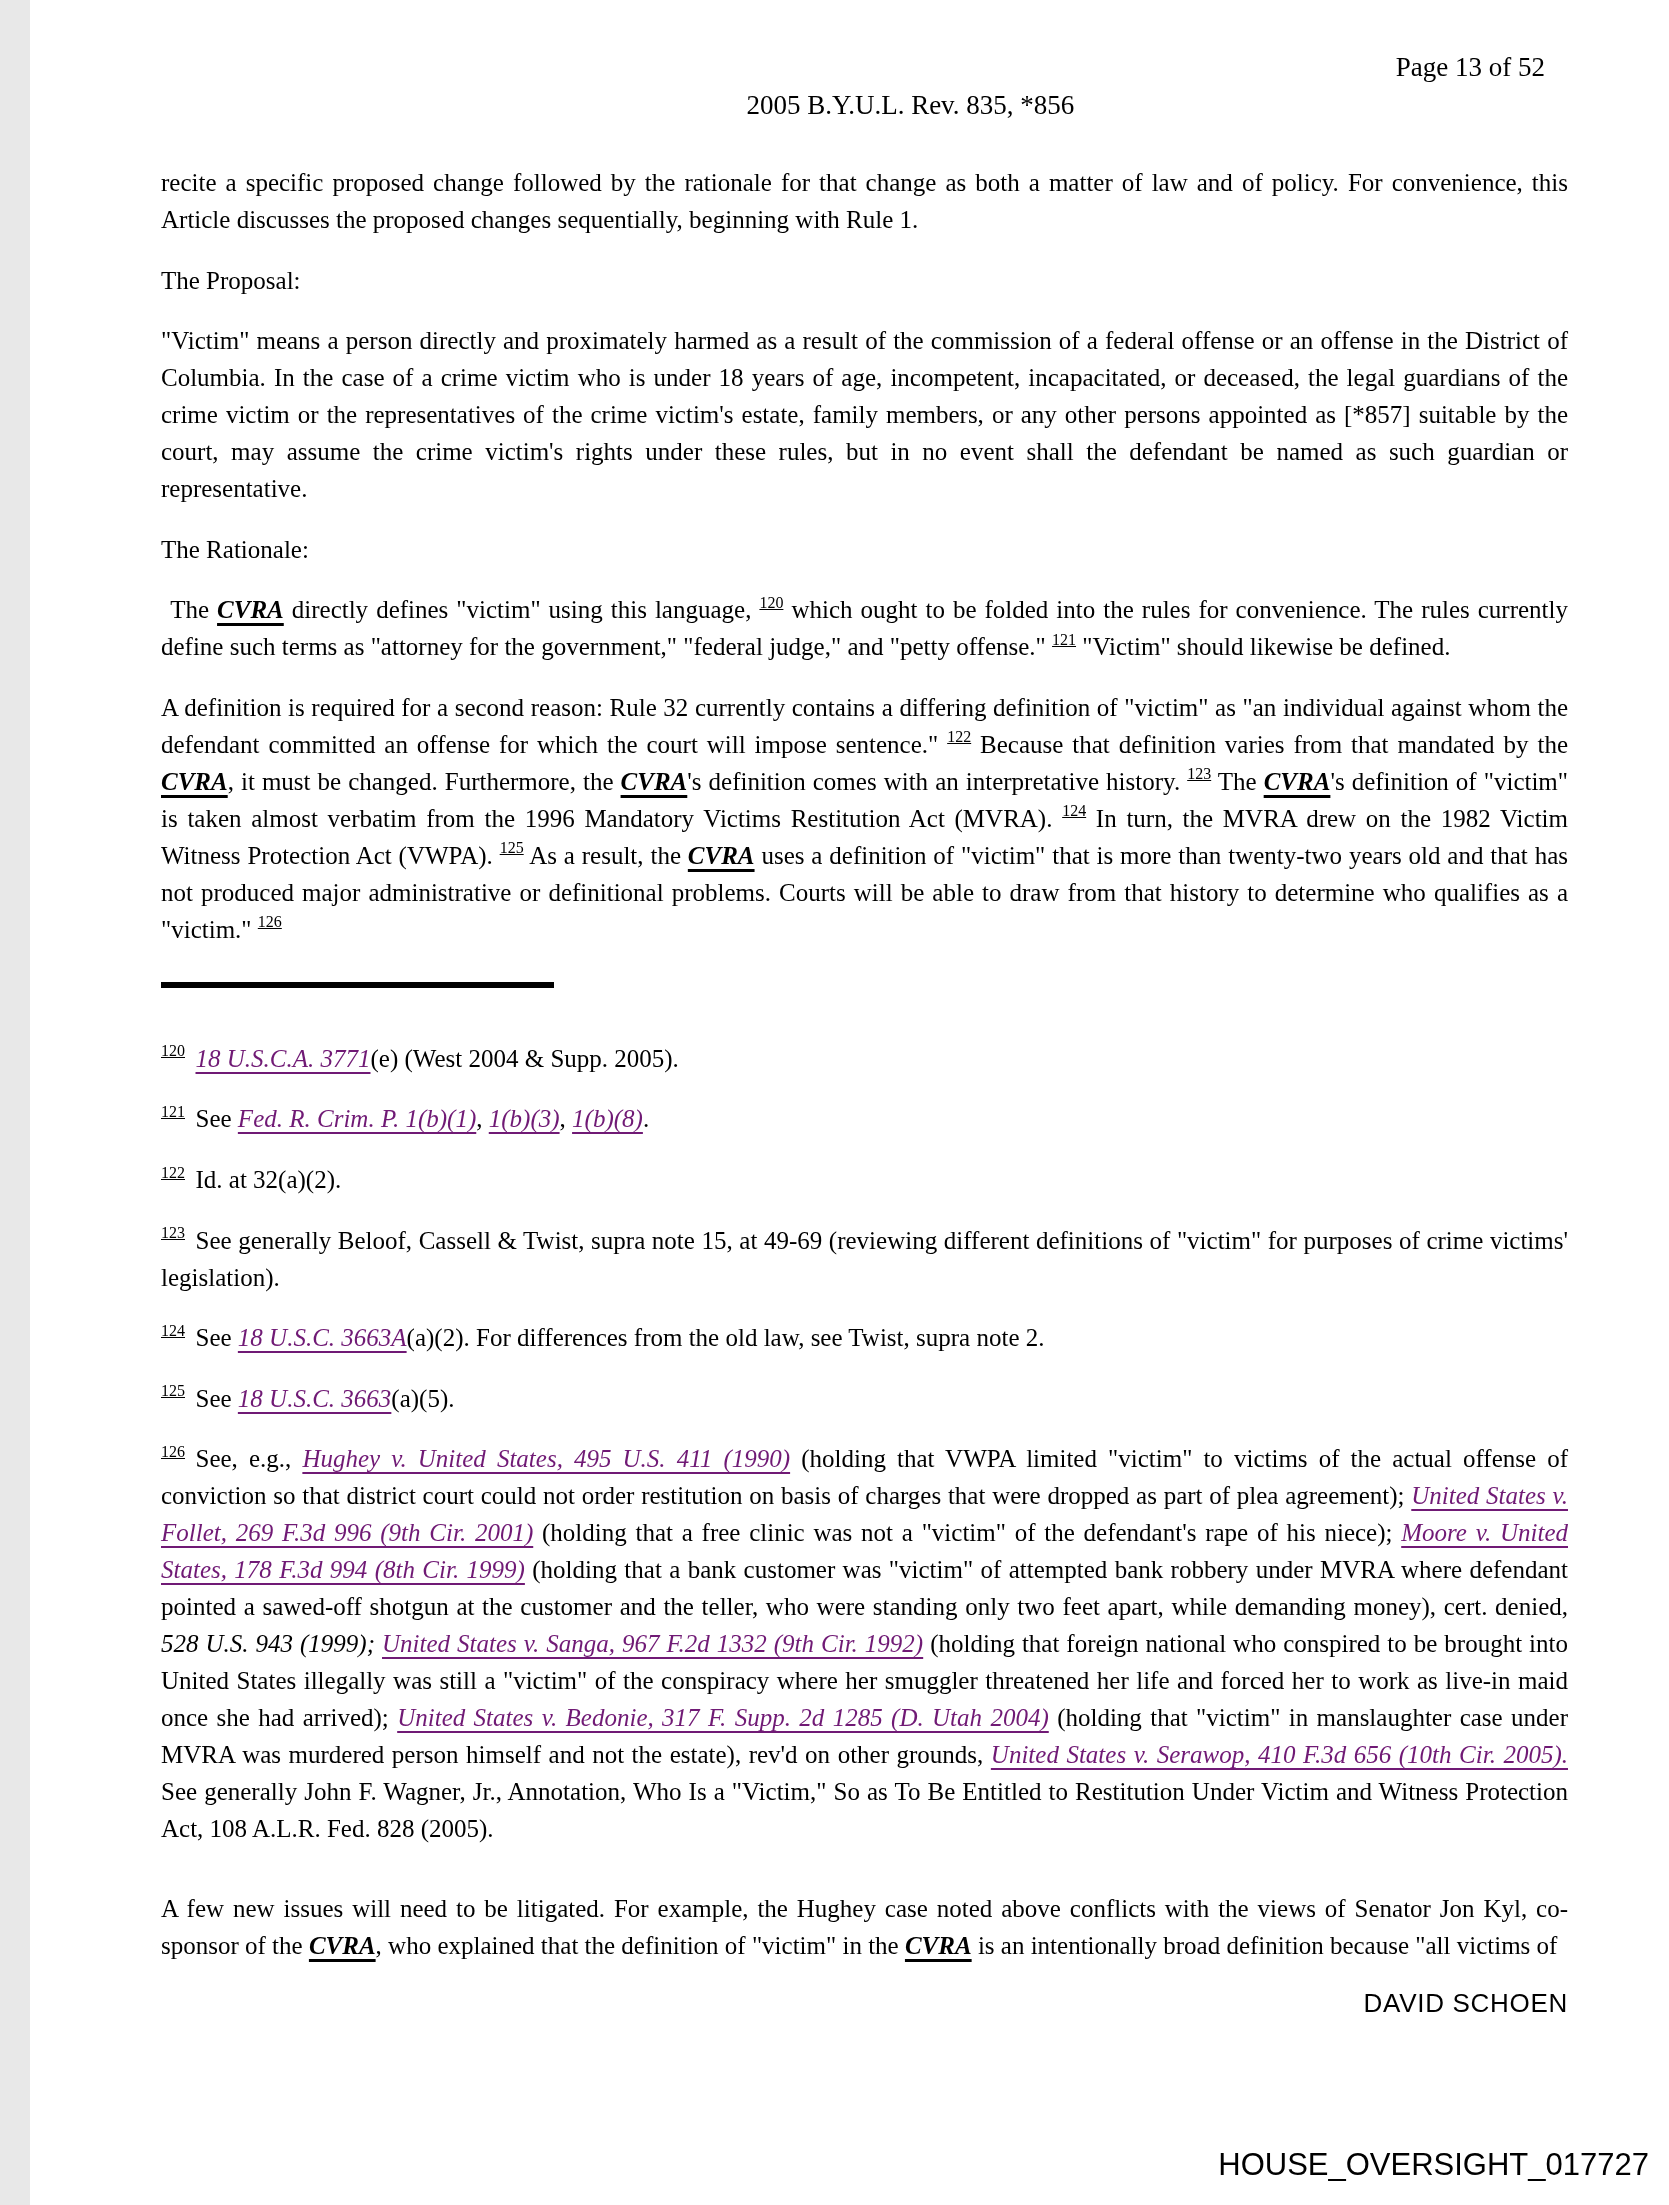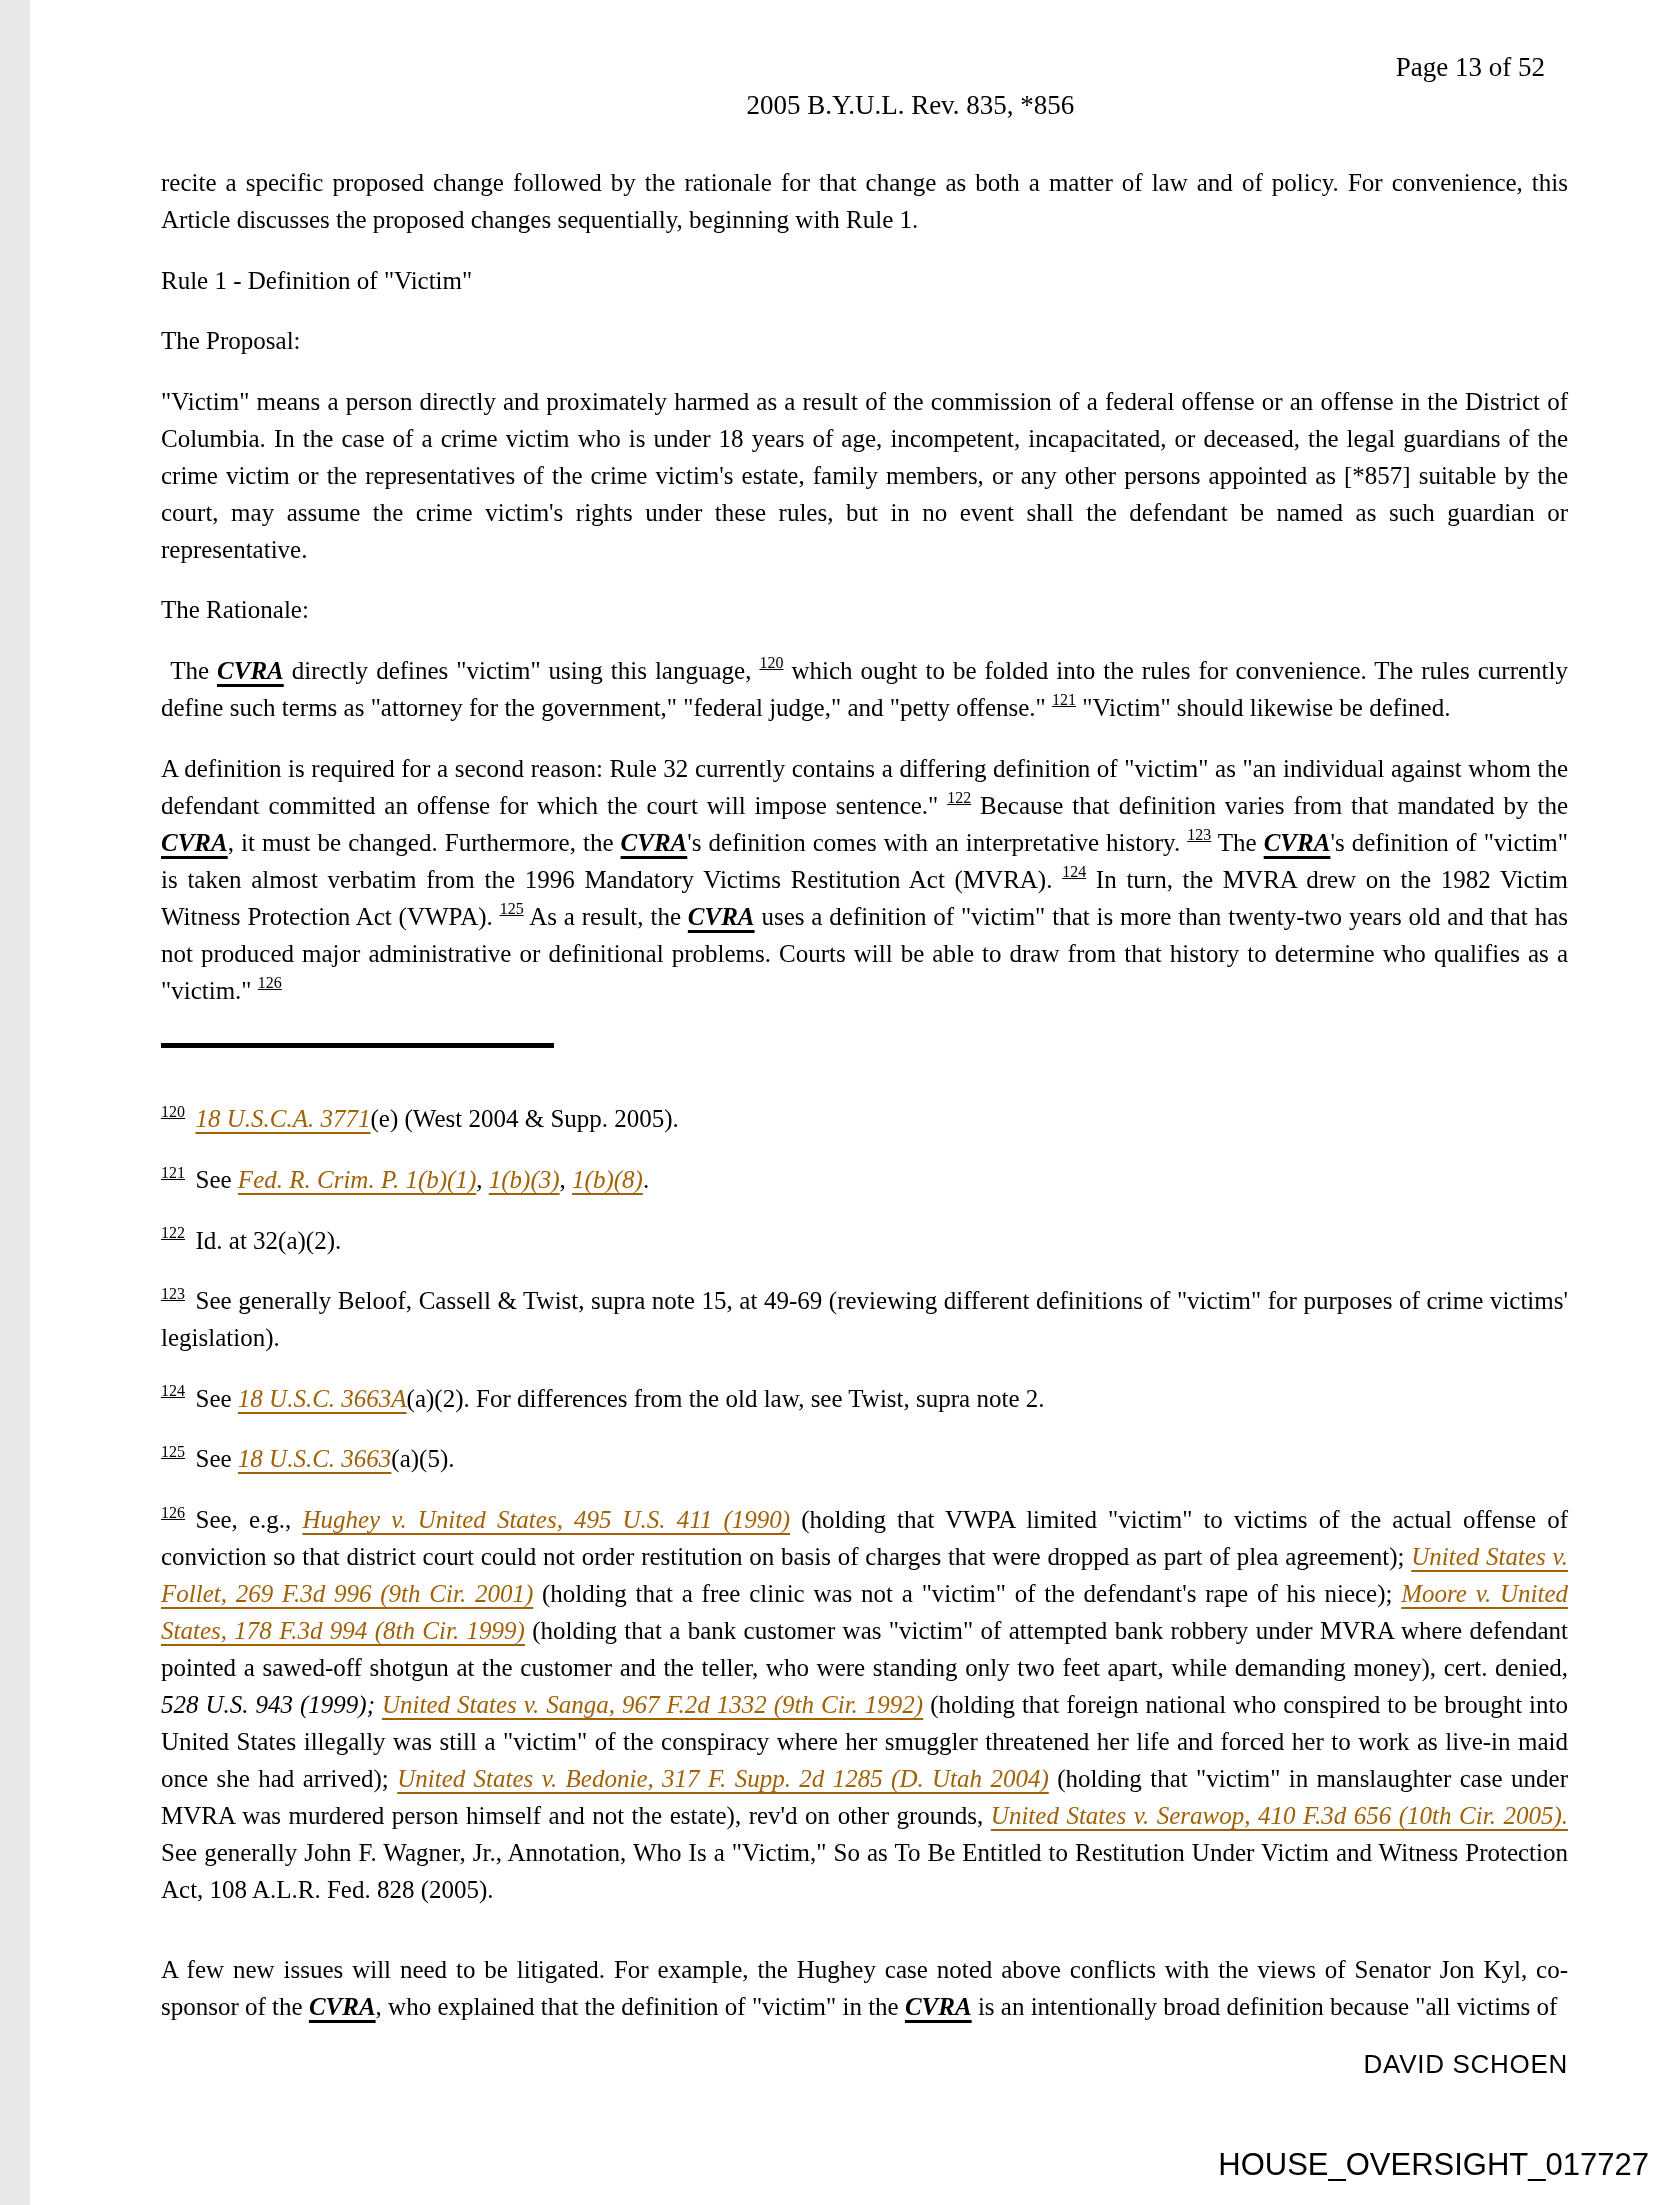--- a/index.html
+++ b/index.html
@@ -42,21 +42,21 @@
   .run.b{font-weight:normal;}
   .run.i{font-style:italic;}
   .run.cvra{
     font-weight:bold;
     font-style:italic;
     text-decoration:underline;
     text-decoration-thickness:2.6px;
     text-underline-offset:4.6px;
   }
   .run.link{
-    color:#a16207;
+    color:#701a75;
     font-style:italic;
     text-decoration:underline;
     text-decoration-thickness:2px;
     text-underline-offset:5.2px;
   }
   sup.fnref,sup.fnnum{
     font-size:16px;
     line-height:0;
     vertical-align:baseline;
     position:relative;
@@ -88,21 +88,20 @@
 </head>
 <body>
 
 <div class="page">
   <div class="page-label">Page 13 of 52</div>
   <div class="citation">2005 B.Y.U.L. Rev. 835, *856</div>
 
   <div class="content">
     <div>
         <p class="justify"><span class="run">recite a specific proposed change followed by the rationale for that change as both a matter of law and of policy. For convenience, this Article discusses the proposed changes sequentially, beginning with Rule 1.</span></p>
-        <p class=""><span class="run">Rule 1 - Definition of "Victim"</span></p>
         <p class=""><span class="run">The Proposal:</span></p>
         <p class="justify"><span class="run">"Victim" means a person directly and proximately harmed as a result of the commission of a federal offense or an offense in the District of Columbia. In the case of a crime victim who is under 18 years of age, incompetent, incapacitated, or deceased, the legal guardians of the crime victim or the representatives of the crime victim's estate, family members, or any other persons appointed as </span><span class="run b">[*857]</span><span class="run"> suitable by the court, may assume the crime victim's rights under these rules, but in no event shall the defendant be named as such guardian or representative.</span></p>
         <p class=""><span class="run">The Rationale:</span></p>
         <p class="justify indent"><span class="run">The </span><span class="run cvra">CVRA</span><span class="run"> directly defines "victim" using this language, </span><sup class="fnref">120</sup><span class="run"> which ought to be folded into the rules for convenience. The rules currently define such terms as "attorney for the government," "federal judge," and "petty offense." </span><sup class="fnref">121</sup><span class="run"> "Victim" should likewise be defined.</span></p>
         <p class="justify"><span class="run">A definition is required for a second reason: Rule 32 currently contains a differing definition of "victim" as "an individual against whom the defendant committed an offense for which the court will impose sentence." </span><sup class="fnref">122</sup><span class="run"> Because that definition varies from that mandated by the </span><span class="run cvra">CVRA</span><span class="run">, it must be changed. Furthermore, the </span><span class="run cvra">CVRA</span><span class="run">'s definition comes with an interpretative history. </span><sup class="fnref">123</sup><span class="run"> The </span><span class="run cvra">CVRA</span><span class="run">'s definition of "victim" is taken almost verbatim from the 1996 Mandatory Victims Restitution Act (MVRA). </span><sup class="fnref">124</sup><span class="run"> In turn, the MVRA drew on the 1982 Victim Witness Protection Act (VWPA). </span><sup class="fnref">125</sup><span class="run"> As a result, the </span><span class="run cvra">CVRA</span><span class="run"> uses a definition of "victim" that is more than twenty-two years old and that has not produced major administrative or definitional problems. Courts will be able to draw from that history to determine who qualifies as a "victim." </span><sup class="fnref">126</sup></p>
       </div>
     <div class="fn-rule"></div>
     <div>
         <p class="justify"><sup class="fnnum">120</sup><span class="run link">18 U.S.C.A. 3771</span><span class="run">(e) (West 2004 &amp; Supp. 2005).</span></p>
         <p class="justify"><sup class="fnnum">121</sup><span class="run">See </span><span class="run link">Fed. R. Crim. P. 1(b)(1)</span><span class="run">, </span><span class="run link">1(b)(3)</span><span class="run">, </span><span class="run link">1(b)(8)</span><span class="run">.</span></p>

